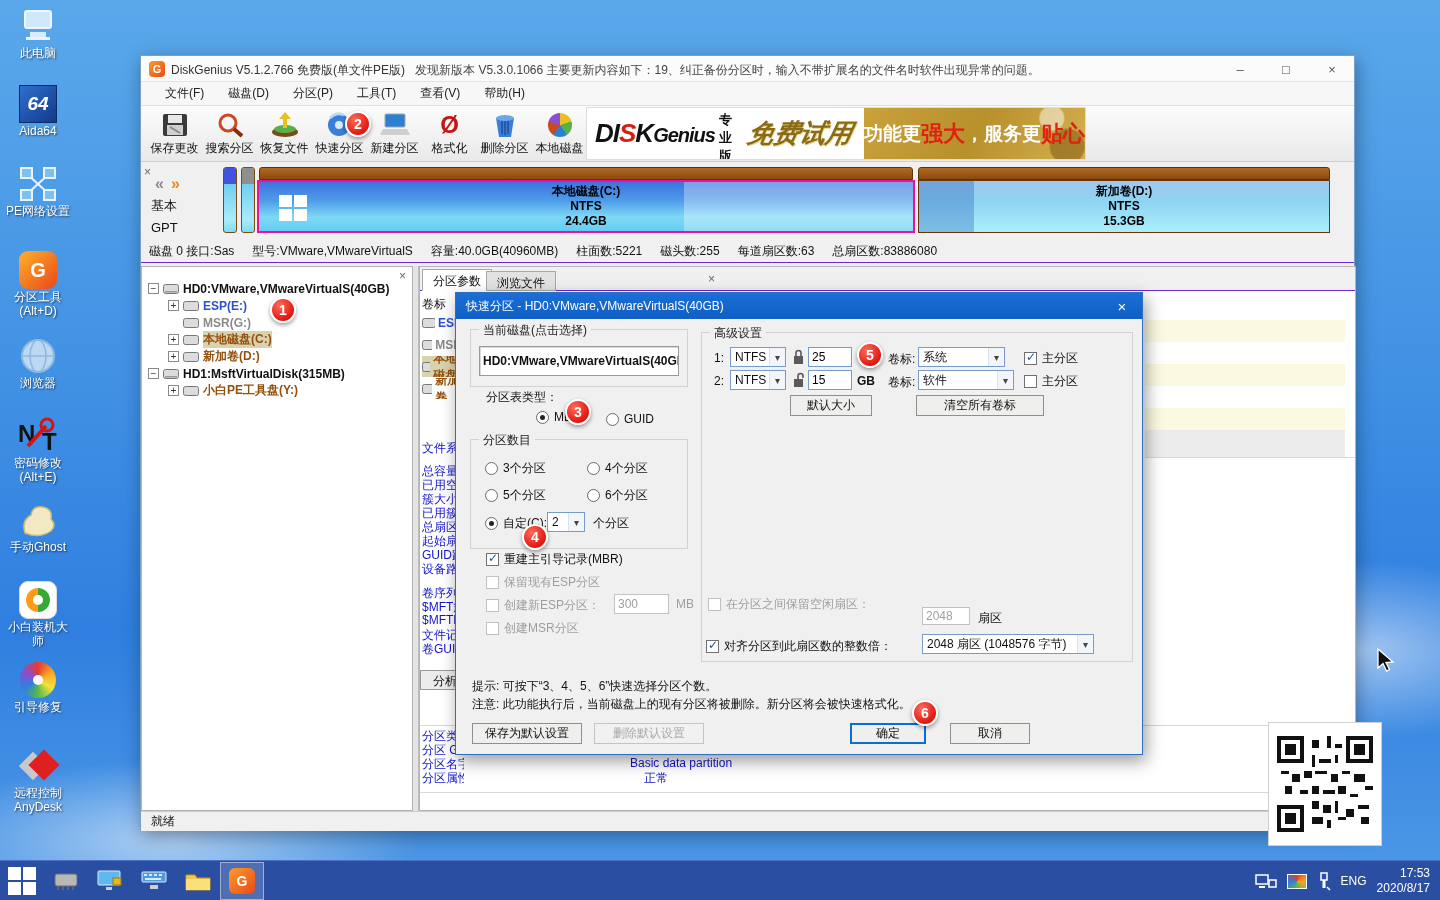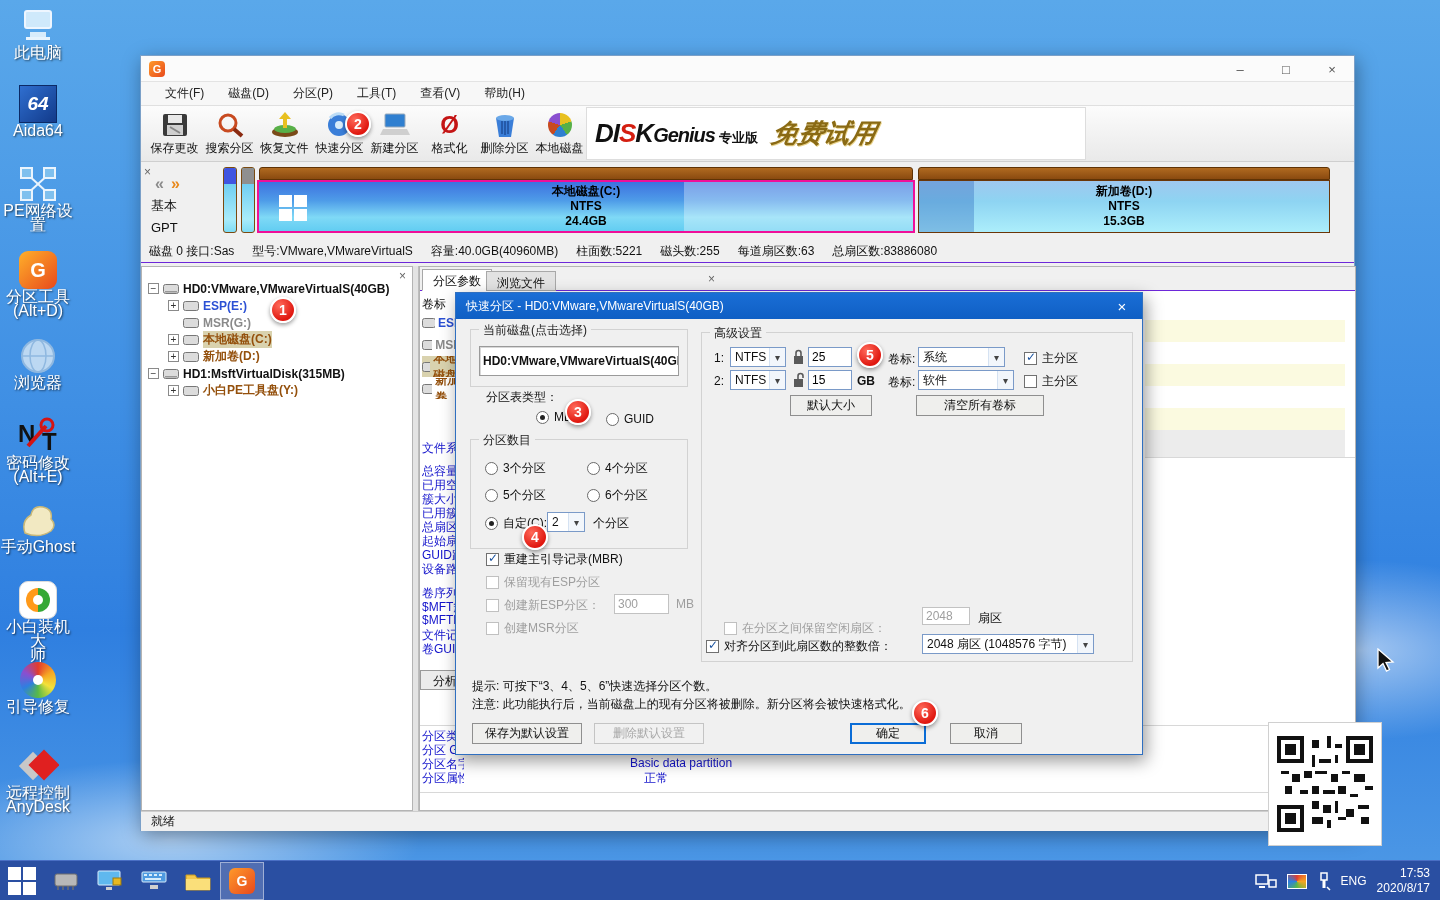--- a/index.html
+++ b/index.html
@@ -4,21 +4,21 @@
 <style>
   *{margin:0;padding:0;box-sizing:border-box;}
   html,body{width:1440px;height:900px;overflow:hidden;}
   body{font-family:"Liberation Sans","DejaVu Sans",sans-serif;font-size:12px;color:#111;
        background:linear-gradient(180deg,#5aa8ea 0%,#3f8fe4 45%,#2f7fe0 70%,#4f9ae6 100%);}
   .abs{position:absolute;}
   .cloud{position:absolute;border-radius:50%;background:radial-gradient(closest-side,rgba(255,255,255,.55),rgba(255,255,255,0));}
   
   .dicon{position:absolute;left:0;width:76px;text-align:center;cursor:default;}
   .dicon .art{height:40px;display:flex;align-items:center;justify-content:center;}
-  .dicon-label{display:block;color:#fff;font-size:16px;line-height:14px;white-space:pre-line;
+  .dicon-label{display:block;color:#fff;font-size:12px;line-height:14px;white-space:pre-line;
                text-shadow:1px 1px 2px rgba(0,0,0,.65);}
   
   .win{position:absolute;left:140px;top:55px;width:1215px;height:776px;background:#f0f0f0;
        border:1px solid #7ba0c8;box-shadow:2px 5px 18px rgba(0,0,0,.35);z-index:10;}
   .titlebar{position:absolute;left:0;top:0;right:0;height:26px;background:#fbfbfb;border-bottom:1px solid #e3e3e3;}
   .titletxt{position:absolute;left:30px;top:6px;color:#333;white-space:nowrap;}
   .notice{color:#444;}
   .appico{position:absolute;left:8px;top:5px;width:16px;height:16px;border-radius:4px;
           background:linear-gradient(135deg,#ff9a2a,#e8491c);color:#fff;font-weight:bold;font-size:11px;
           display:flex;align-items:center;justify-content:center;}
@@ -241,20 +241,21 @@
     </div>
       <span class="dicon-label">远程控制
 AnyDesk</span>
   </div>
 </div>
 
 <div class="win">
 
   <div class="titlebar">
     <div class="appico">G</div>
+    <div class="titletxt"><span>DiskGenius V5.1.2.766 免费版(单文件PE版)</span>&nbsp;&nbsp;&nbsp;<span class="notice">发现新版本 V5.3.0.1066 主要更新内容如下：19、纠正备份分区时，输入不带扩展名的文件名时软件出现异常的问题。</span></div>
     <div class="sysbtn" style="right:92px;">
         <span>–</span>
       </div>
     <div class="sysbtn" style="right:46px;">
         <span>□</span>
       </div>
     <div class="sysbtn" style="right:0;">
         <span>×</span>
       </div>
   </div>
@@ -345,20 +346,26 @@
         </div>
       <span class="lbl">本地磁盘</span>
     </div>
 
     <div class="banner">
       <div>
         <div class="blogo"><span>DI</span><span class="red">S</span><span>K</span><span style="font-size:20px;">Genius</span></div>
       </div>
       <div class="bed">专业版</div>
       <div class="btrial">免费试用</div>
+      <div class="bslogan">
+          <span>功能更</span>
+          <span class="red">强大</span>
+          <span>，服务更</span>
+          <span class="red">贴心</span>
+        </div>
     </div>
   </div>
 
   <div class="diskbar">
     <span class="abs" style="left:3px;top:2px;color:#666;">×</span>
     <span class="abs dnav" style="left:14px;top:12px;color:#8a8a8a;font-size:16px;">«</span>
     <span class="abs dnav" style="left:30px;top:12px;color:#e8881a;font-size:16px;">»</span>
     <span class="abs" style="left:10px;top:34px;font-size:13px;">基本</span>
     <span class="abs" style="left:10px;top:57px;font-size:13px;">GPT</span>
 
@@ -642,21 +649,21 @@
         <span class="carrow">▾</span>
       </div>
     <div class="cb" style="left:322px;top:40px;">
         <span class="cbox"></span>
         <span class="lbl">主分区</span>
       </div>
 
     <div class="wbtn" style="left:88px;top:62px;width:82px;">默认大小</div>
     <div class="wbtn" style="left:214px;top:62px;width:128px;">清空所有卷标</div>
 
-    <div class="cb disabled" style="left:6px;top:287px;margin-left:16px;">
+    <div class="cb disabled" style="left:6px;top:263px;">
         <span class="cbox"></span>
         <span class="lbl">在分区之间保留空闲扇区：</span>
       </div>
     <input class="tb dis" style="left: 220px; top: 274px; width: 48px; height: 18px;" readonly="" value="2048">
     <span class="abs" style="left:276px;top:277px;">扇区</span>
     <div class="cb checked" style="left:4px;top:305px;">
         <span class="cbox">
           <span class="mark">✓</span>
         </span>
         <span class="lbl">对齐分区到此扇区数的整数倍：</span>
@@ -666,21 +673,21 @@
         <span class="carrow">▾</span>
       </div>
   </div>
 
   <div class="hinttxt" style="left:16px;top:385px;">提示: 可按下“3、4、5、6”快速选择分区个数。</div>
   <div class="hinttxt" style="left:16px;top:403px;">注意: 此功能执行后，当前磁盘上的现有分区将被删除。新分区将会被快速格式化。</div>
 
   <div class="wbtn" style="left:16px;top:430px;width:110px;">保存为默认设置</div>
   <div class="wbtn dis" style="left:138px;top:430px;width:110px;">删除默认设置</div>
   <div class="wbtn def" style="left:394px;top:430px;width:76px;">确定</div>
-  <div class="wbtn" style="left:494px;top:430px;width:72px;">取消</div>
+  <div class="wbtn" style="left:494px;top:430px;width:80px;">取消</div>
 </div>
 
 <div class="badge" style="left:270px;top:297px;">1</div>
 <div class="badge" style="left:345px;top:111px;">2</div>
 <div class="badge" style="left:565px;top:399px;">3</div>
 <div class="badge" style="left:522px;top:524px;">4</div>
 <div class="badge" style="left:857px;top:342px;">5</div>
 <div class="badge" style="left:912px;top:700px;">6</div>
 
 <div class="qrcard">

